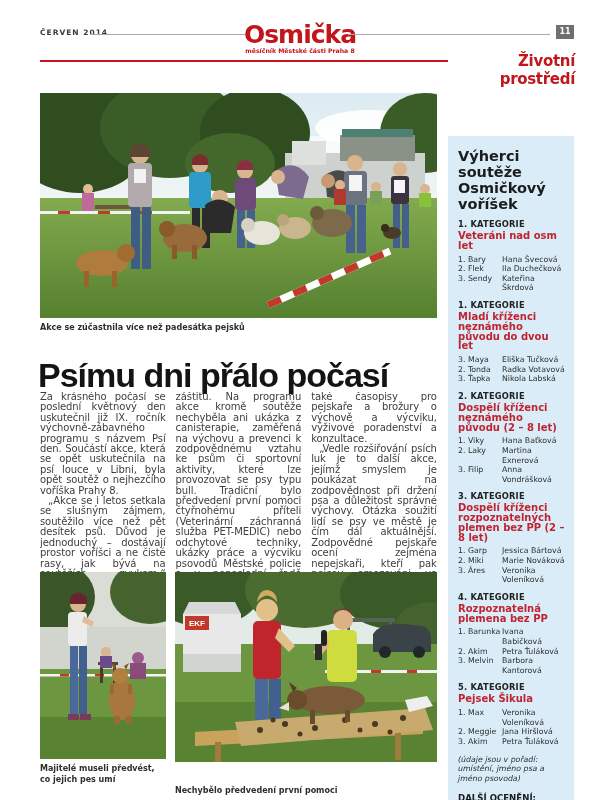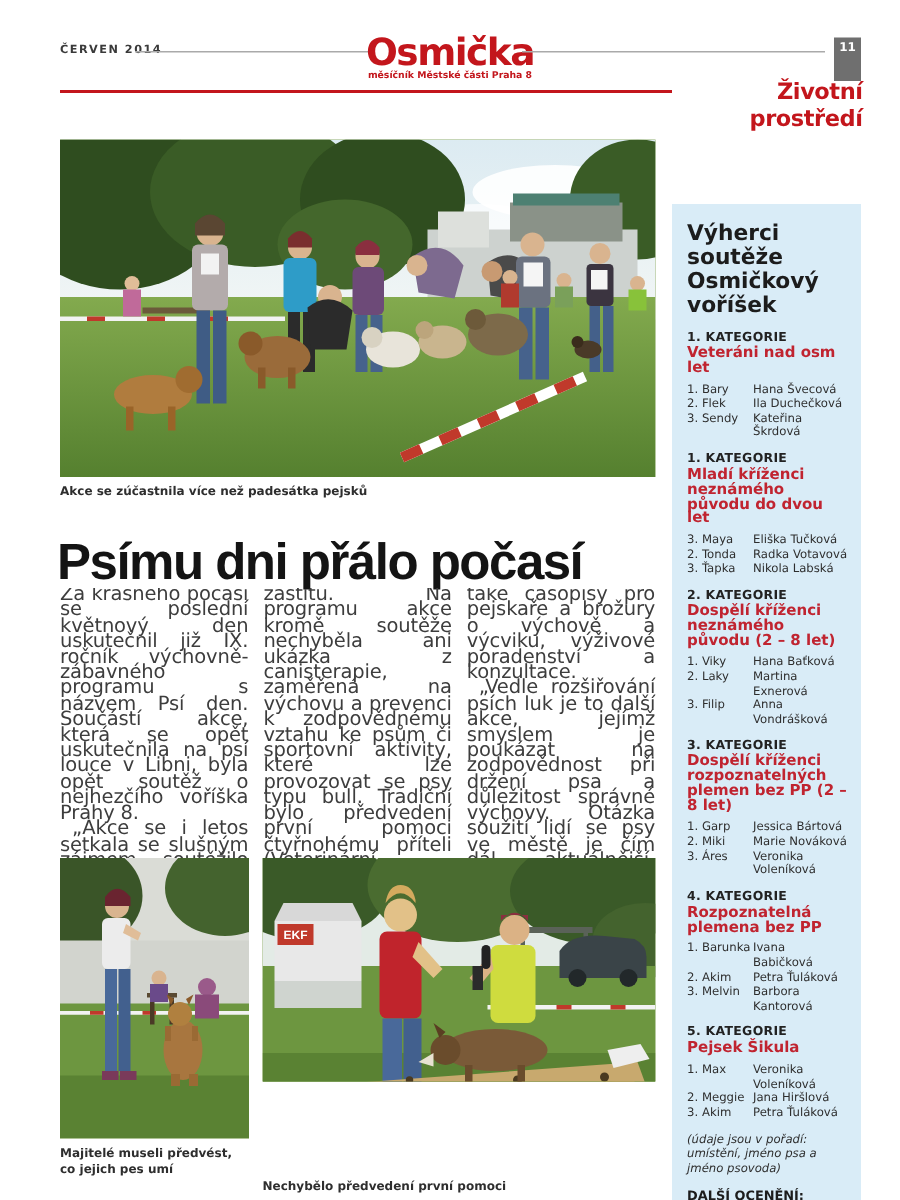--- a/index.html
+++ b/index.html
@@ -9,41 +9,41 @@
        --body-text:#3d3d3d;--headline:#141414;--pagenum-bg:#6f6f6f;}
   .abs{position:absolute;}
   
   .issue{left:40px;top:28px;font-size:7.5px;font-weight:bold;letter-spacing:1px;color:#3a3a3a;text-align:right;}
   .hline{height:1px;background:#aaaaaa;top:34px;}
   .hline.l{left:90px;width:160px;}
   .hline.r{left:348px;width:202px;}
   .masthead{left:240px;top:22px;width:120px;text-align:center;}
   .masthead .title{font-size:25px;font-weight:bold;letter-spacing:-1px;color:var(--brand-red);line-height:26px;}
   .masthead .sub{font-size:6.2px;font-weight:bold;color:var(--brand-red);margin-top:-1px;}
-  .pagenum{left:556px;top:25px;width:18px;height:29px;background:var(--pagenum-bg);
+  .pagenum{left:556px;top:25px;width:18px;height:14px;background:var(--pagenum-bg);
            color:#ffffff;font-size:8px;font-weight:bold;text-align:center;line-height:14px;}
   .redrule{left:40px;top:60px;width:408px;height:2px;background:var(--brand-red);}
   .section-label{left:448px;top:52px;width:127px;text-align:right;
                  font-size:15px;font-weight:bold;color:var(--brand-red);letter-spacing:-0.3px;}
   
   .photo{overflow:hidden;background:#88a860;}
   .photo svg{display:block;}
   .photo-main{left:40px;top:93px;width:397px;height:225px;}
   .photo-left{left:40px;top:572px;width:126px;height:187px;}
-  .photo-center{left:175px;top:572px;width:262px;height:149px;}
+  .photo-center{left:175px;top:572px;width:262px;height:190px;}
   .caption{font-size:8px;font-weight:bold;color:#2e2e2e;line-height:10.5px;white-space:pre-line;}
   .cap-main{left:40px;top:323px;width:397px;}
   .cap-left{left:40px;top:764px;width:130px;}
   .cap-center{left:175px;top:786px;width:262px;}
   
   .headline{left:38px;top:334px;width:404px;font-family:"Liberation Sans",sans-serif;
             font-size:34px;font-weight:800;letter-spacing:-1px;color:var(--headline);line-height:36px;}
   .columns{left:40px;top:392px;width:397px;height:180px;display:flex;gap:10px;overflow:hidden;}
   .col{width:125.6px;height:180px;overflow:hidden;}
-  .col p{margin:0;font-size:13px;line-height:10.4px;color:var(--body-text);
+  .col p{margin:0;font-size:10px;line-height:10.4px;color:var(--body-text);
          text-align:justify;letter-spacing:-0.1px;}
   .col p.indent{text-indent:8px;}
   .sig{white-space:nowrap;font-weight:bold;}
   
   .sidebar{left:448px;top:88px;width:126px;height:682px;background:var(--sidebar-bg);
            box-sizing:border-box;padding:12px 9px 8px 10px;overflow:hidden;margin-top:48px;}
   .sb-title{font-size:14.5px;line-height:16px;font-weight:bold;color:#1c1c1c;margin:0 0 7px 0;}
   .sb-kat{font-size:8.3px;font-weight:bold;color:#222222;letter-spacing:0.2px;
           margin:7px 0 2px 0;line-height:10px;}
   .sb-sub{font-size:10px;font-weight:bold;color:var(--sidebar-red);line-height:9.8px;margin:0 0 4px 0;}

